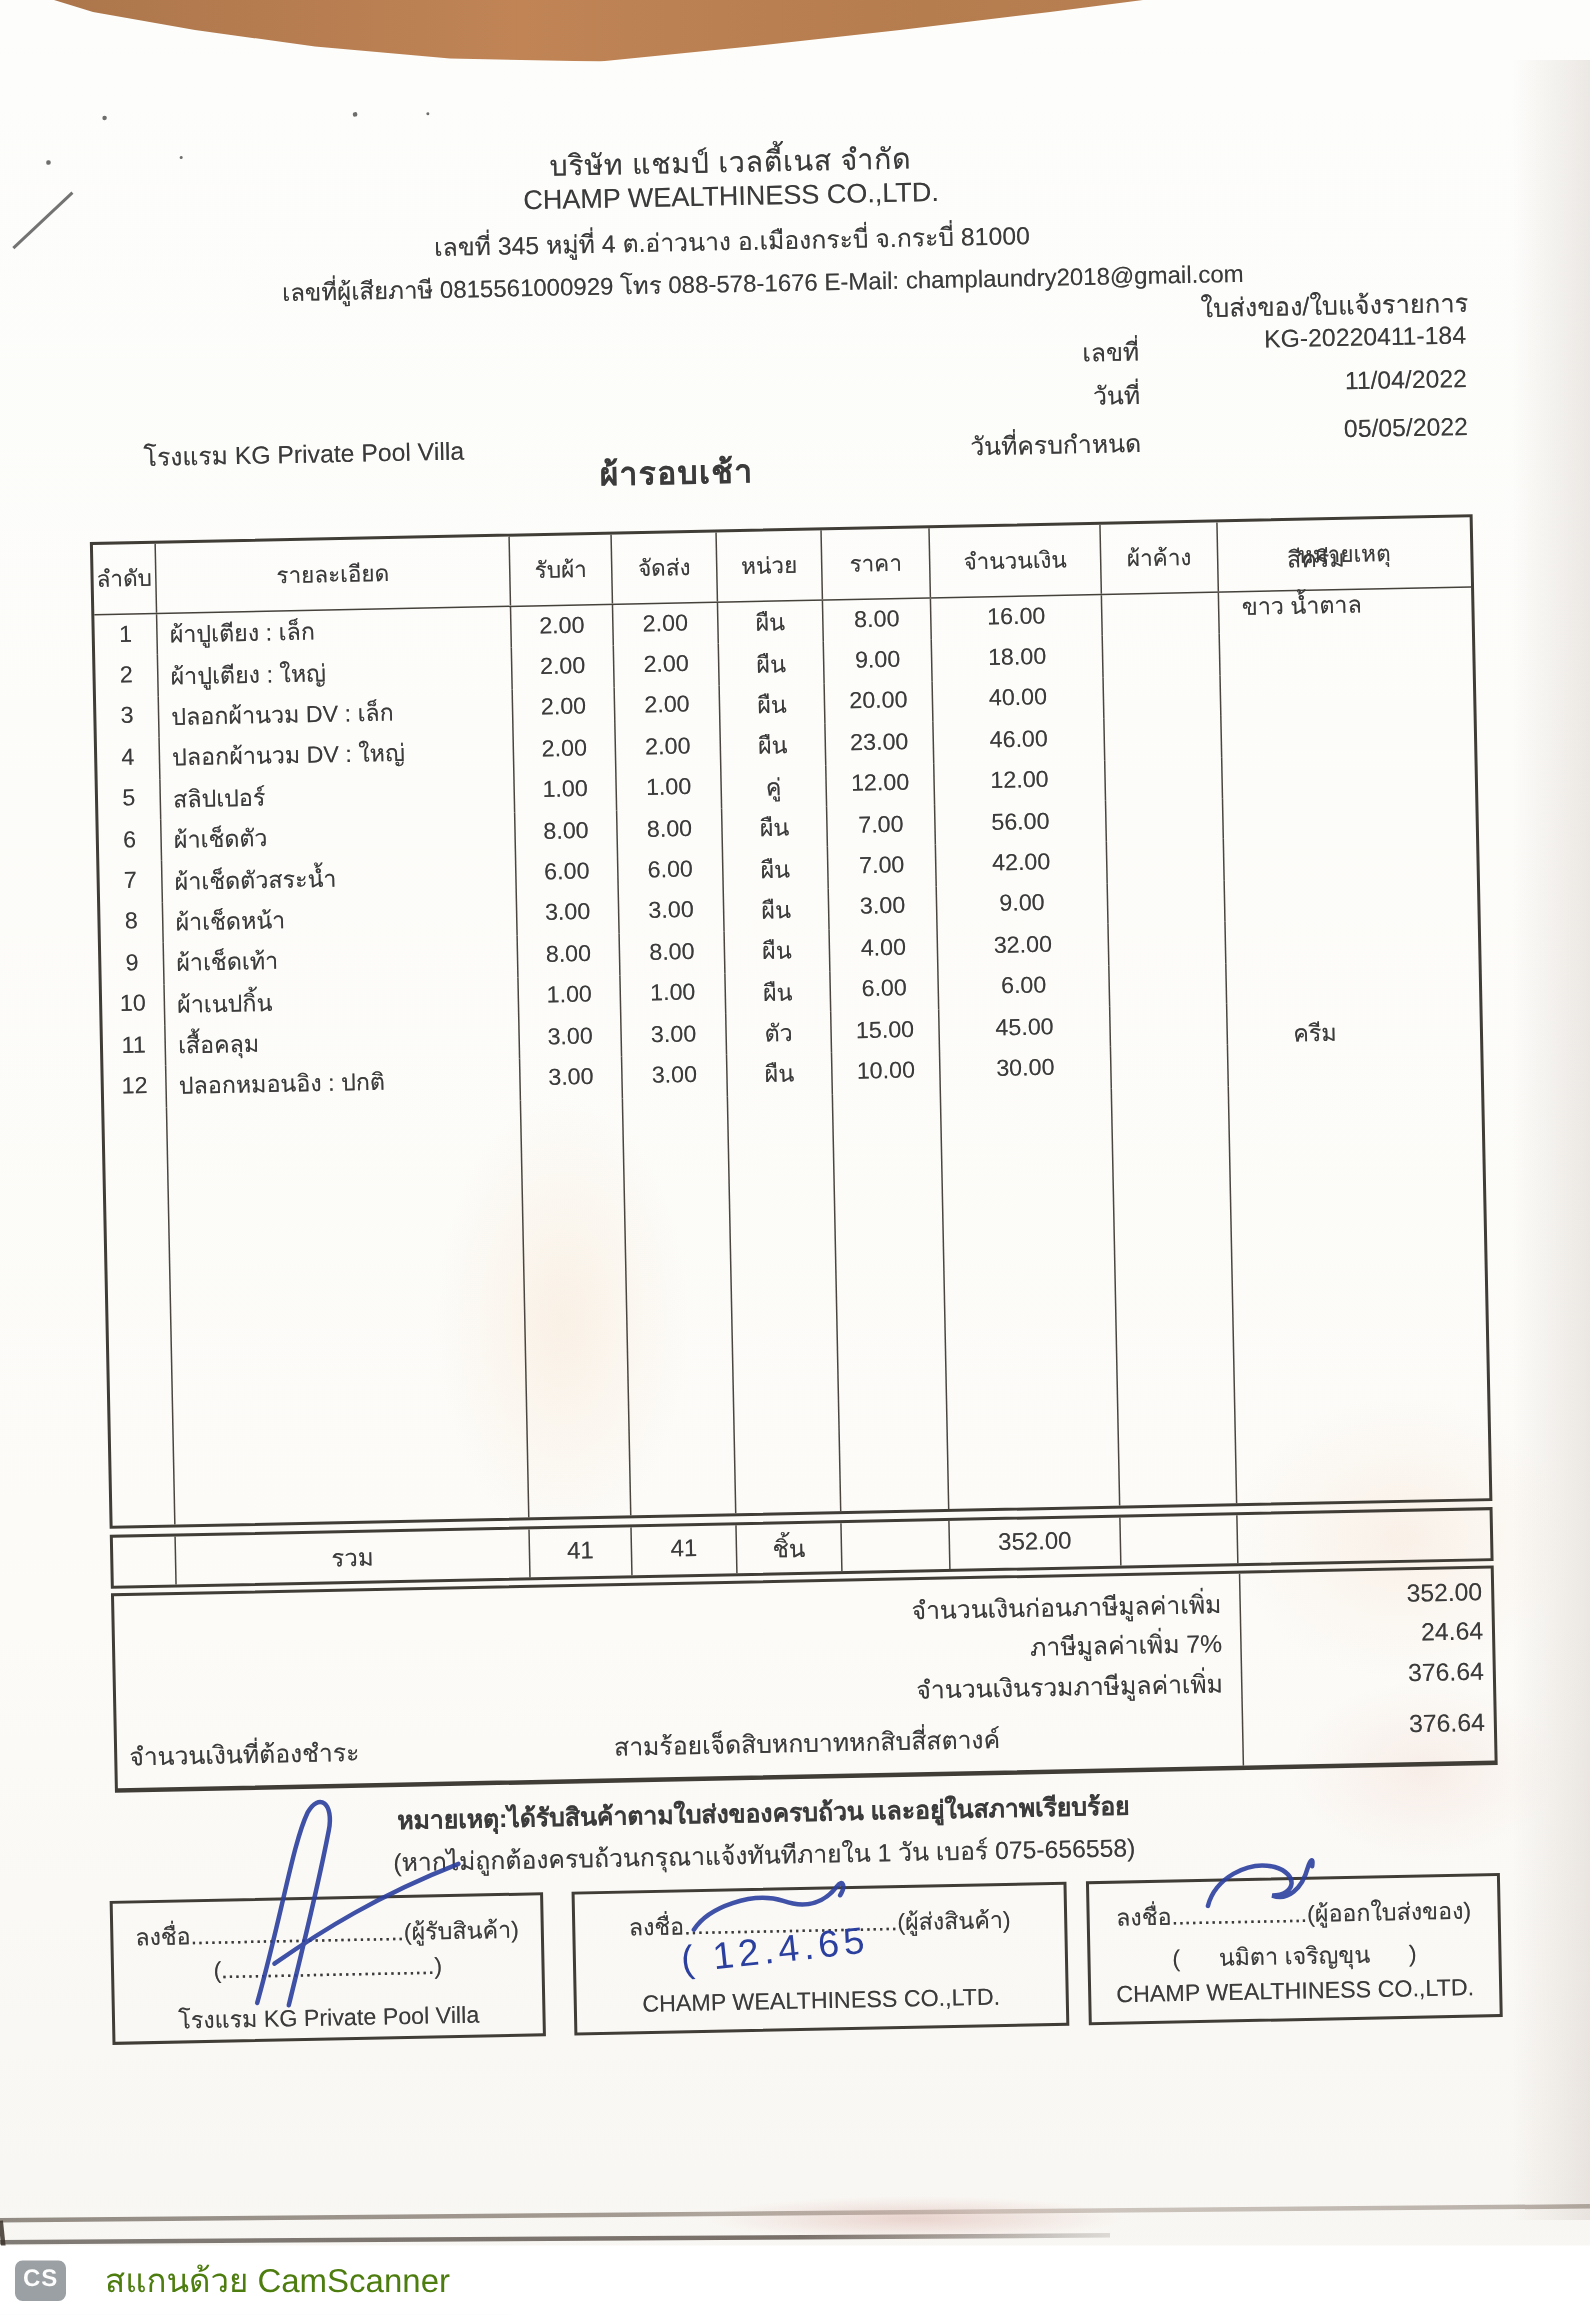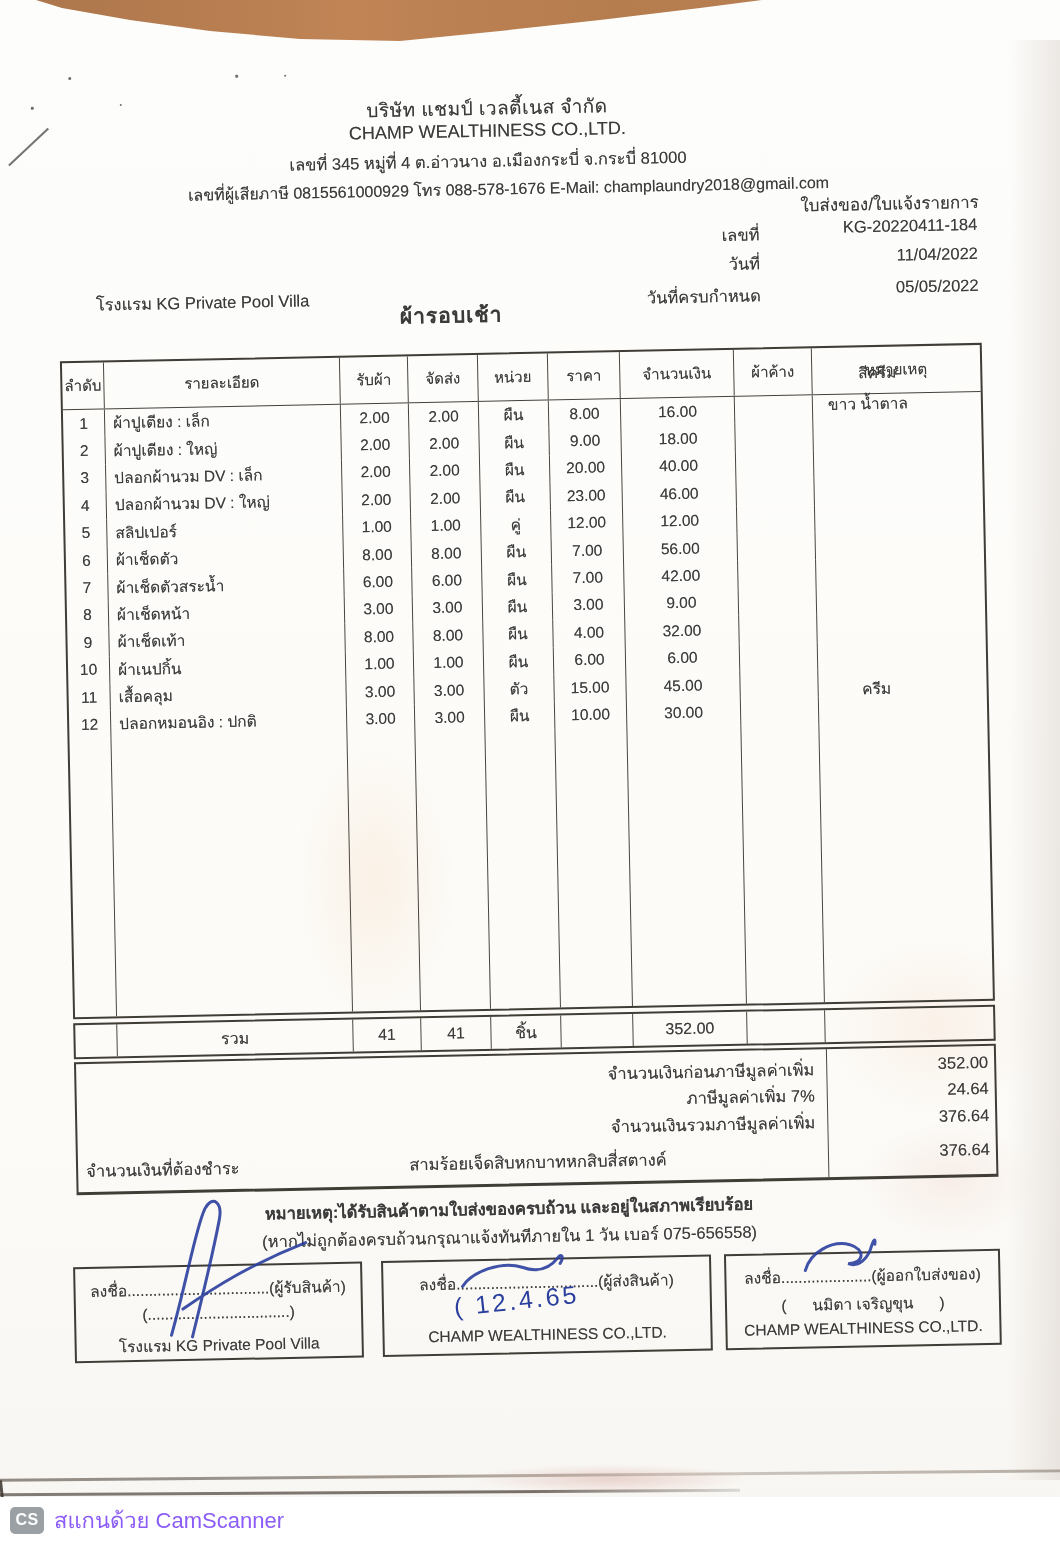--- a/index.html
+++ b/index.html
@@ -95,23 +95,23 @@
 
   
   .fold1{position:absolute;left:0;top:1474px;width:1060px;height:2.5px;transform:rotate(-0.5deg);
     background:linear-gradient(90deg,rgba(60,50,40,.55),rgba(80,65,50,.5) 40%,rgba(120,100,85,.3) 62%,rgba(90,75,60,.42));}
   .fold2{position:absolute;left:0;top:1491px;width:740px;height:2.8px;transform:rotate(-0.35deg);
     background:linear-gradient(90deg,rgba(50,42,35,.6),rgba(60,48,40,.68) 72%,rgba(60,48,40,.15));}
   .smudge{position:absolute;left:470px;top:1464px;width:280px;height:30px;background:radial-gradient(ellipse,rgba(190,110,100,.26),transparent 70%);}
   .lmark{position:absolute;left:0;top:1480px;width:8px;height:18px;border-left:3px solid #3b332c;border-bottom:2px solid #3b332c;transform:rotate(-6deg);opacity:.85;}
 
   
-  .csbar{position:absolute;left:0;right:0;bottom:0;height:46px;background:#ffffff;display:flex;align-items:center;gap:10px;padding-left:10px;}
+  .csbar{position:absolute;left:0;right:0;bottom:0;height:46px;background:#ffffff;display:flex;align-items:center;gap:26px;padding-left:10px;}
   .cslogo{width:34px;height:27px;background:#9ba0a4;color:#fdfdfd;border-radius:5px;display:flex;align-items:center;justify-content:center;font-weight:bold;font-size:16px;letter-spacing:.5px;}
-  .cstext{color:#8b5cf6;font-size:22px;}
+  .cstext{color:#4d7c0f;font-size:22px;}
 
   svg.sigs{position:absolute;inset:0;pointer-events:none;}
 </style>
 </head>
 <body>
 
 <div class="scene">
   <div class="wedge"></div>
   <div class="edge-r"></div>
   <div class="stain st1"></div>

